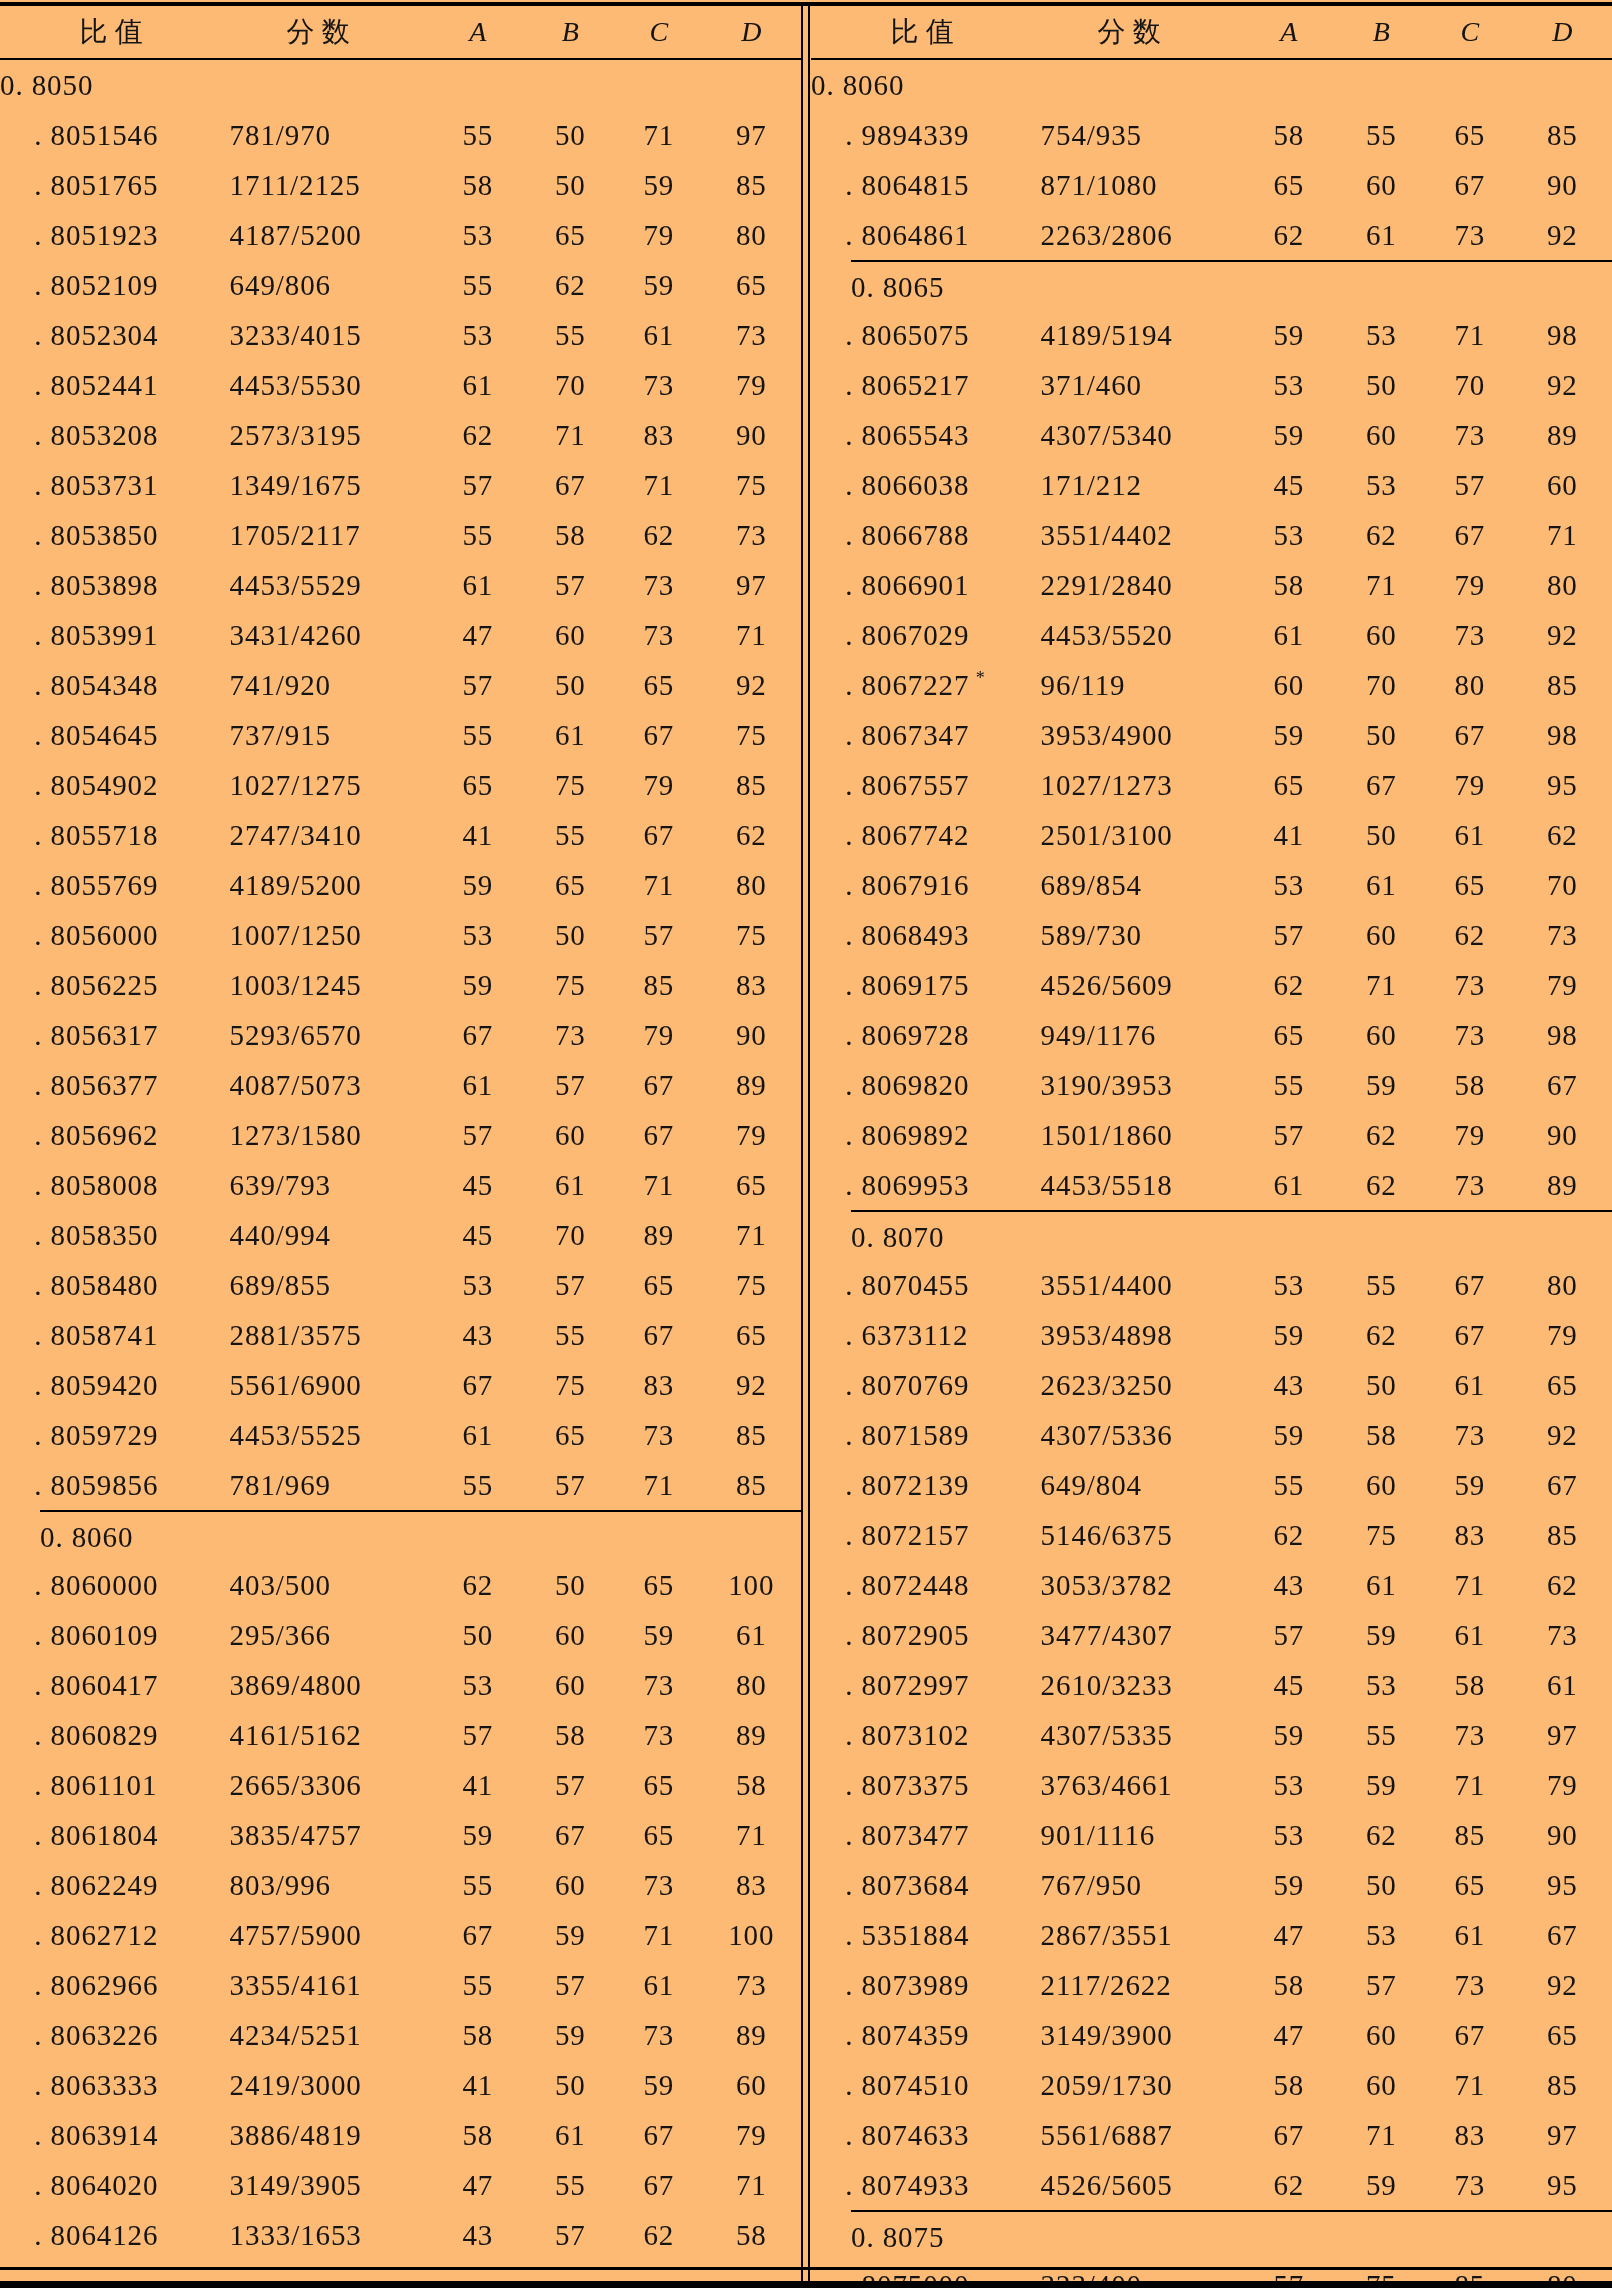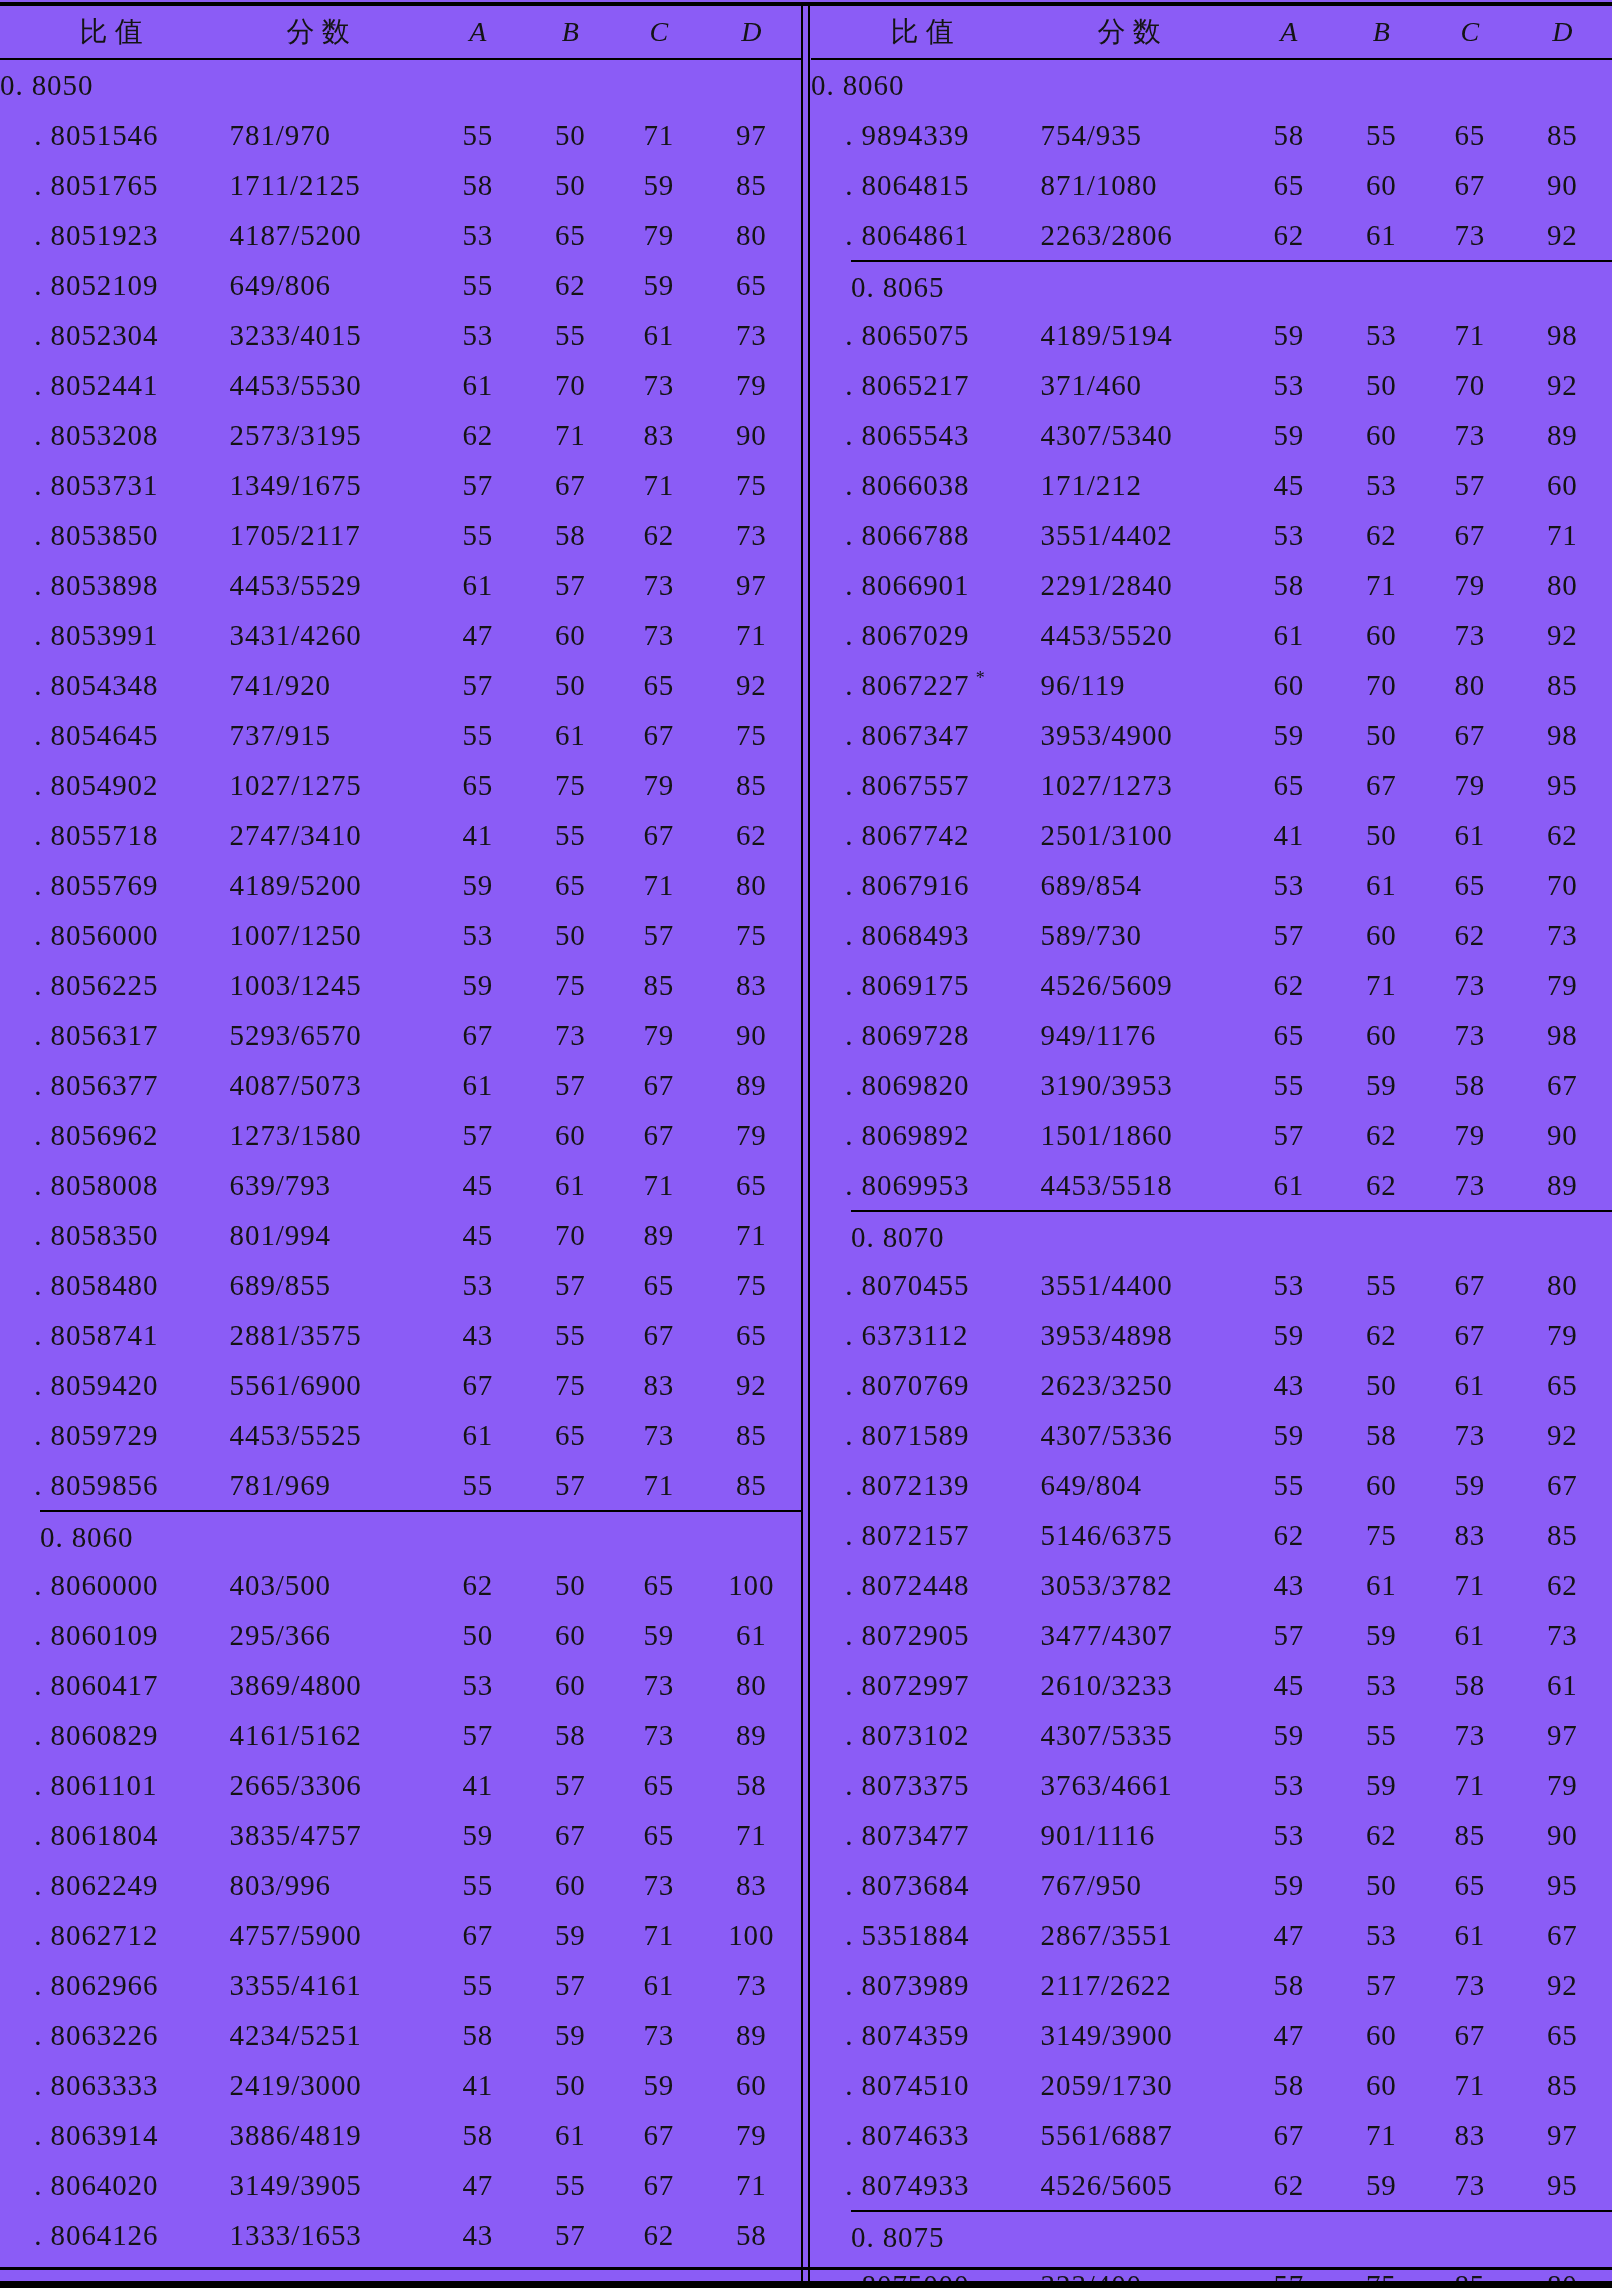--- a/index.html
+++ b/index.html
@@ -1,19 +1,19 @@
 <!DOCTYPE html>
 <html style="font-size:14.5px"><head>
 <meta charset="utf-8">
 <style>
   html,body { margin:0; padding:0; background:#d8d8d8; }
   .page {
     position:relative;
     width:1613px; height:2289px;
-    background:#8b5cf6;
+    background:#fdba74;
     font-family:"Liberation Serif","DejaVu Serif",serif;
     color:#141414;
     overflow:hidden;
   }
   .rule { position:absolute; left:0; width:100%; background:#000; }
   .top-rule    { top:1.8px;    height:4.5px; }
   .bottom-thin { top:2267px; height:2.7px; }
   .bottom-thick{ top:2281px; height:8.1px; }
   .divider {
     position:absolute; left:801px; top:1.8px; height:2279px; width:4.5px;
@@ -239,21 +239,21 @@
         <div class="row">
           <div class="cell ratio">. 8058008</div>
           <div class="cell fraction">639/793</div>
           <div class="cell">45</div>
           <div class="cell">61</div>
           <div class="cell">71</div>
           <div class="cell">65</div>
         </div>
         <div class="row">
           <div class="cell ratio">. 8058350</div>
-          <div class="cell fraction">801/994</div>
+          <div class="cell fraction">440/994</div>
           <div class="cell">45</div>
           <div class="cell">70</div>
           <div class="cell">89</div>
           <div class="cell">71</div>
         </div>
         <div class="row">
           <div class="cell ratio">. 8058480</div>
           <div class="cell fraction">689/855</div>
           <div class="cell">53</div>
           <div class="cell">57</div>

